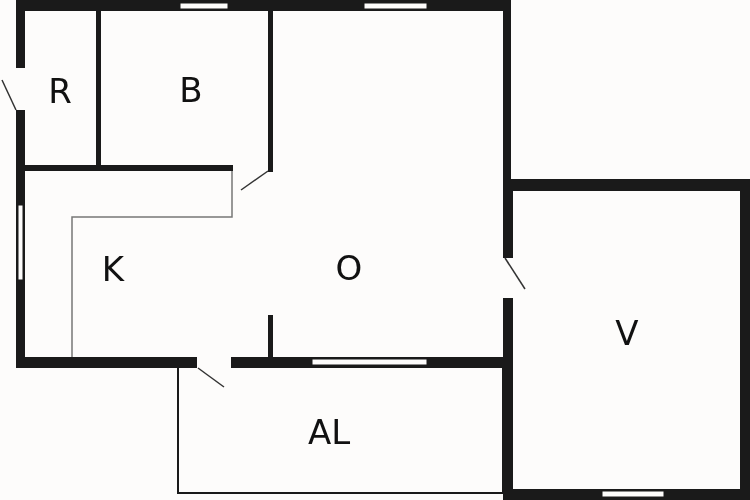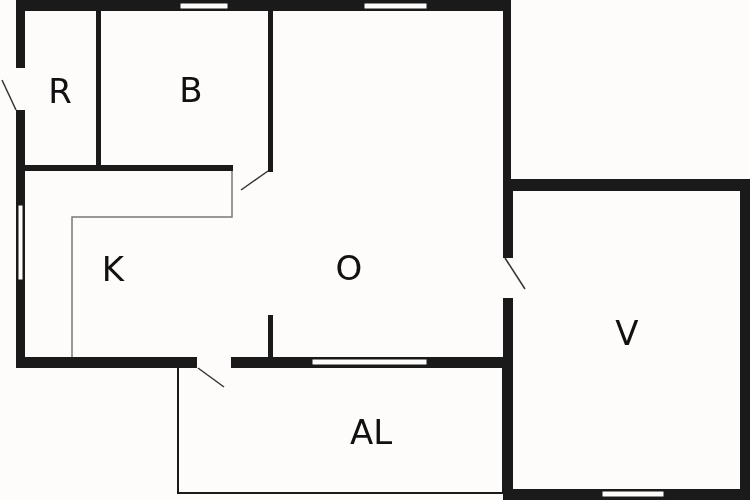--- a/index.html
+++ b/index.html
@@ -63,13 +63,13 @@
     <rect x="502" y="258" width="12" height="40" fill="#fdfcfb"></rect>
     <line x1="505" y1="258" x2="525" y2="289" stroke="#333" stroke-width="1.5"></line>
   </g>
 </svg>
 
 <div class="label" style="left:60px;top:91px;">R</div>
 <div class="label" style="left:191px;top:90px;">B</div>
 <div class="label" style="left:113px;top:269px;">K</div>
 <div class="label" style="left:349px;top:268px;">O</div>
 <div class="label" style="left:627px;top:333px;">V</div>
-<div class="label" style="left:371px;top:432px;">AL</div>
+<div class="label" style="left:329px;top:432px;">AL</div>
 
 </body></html>

